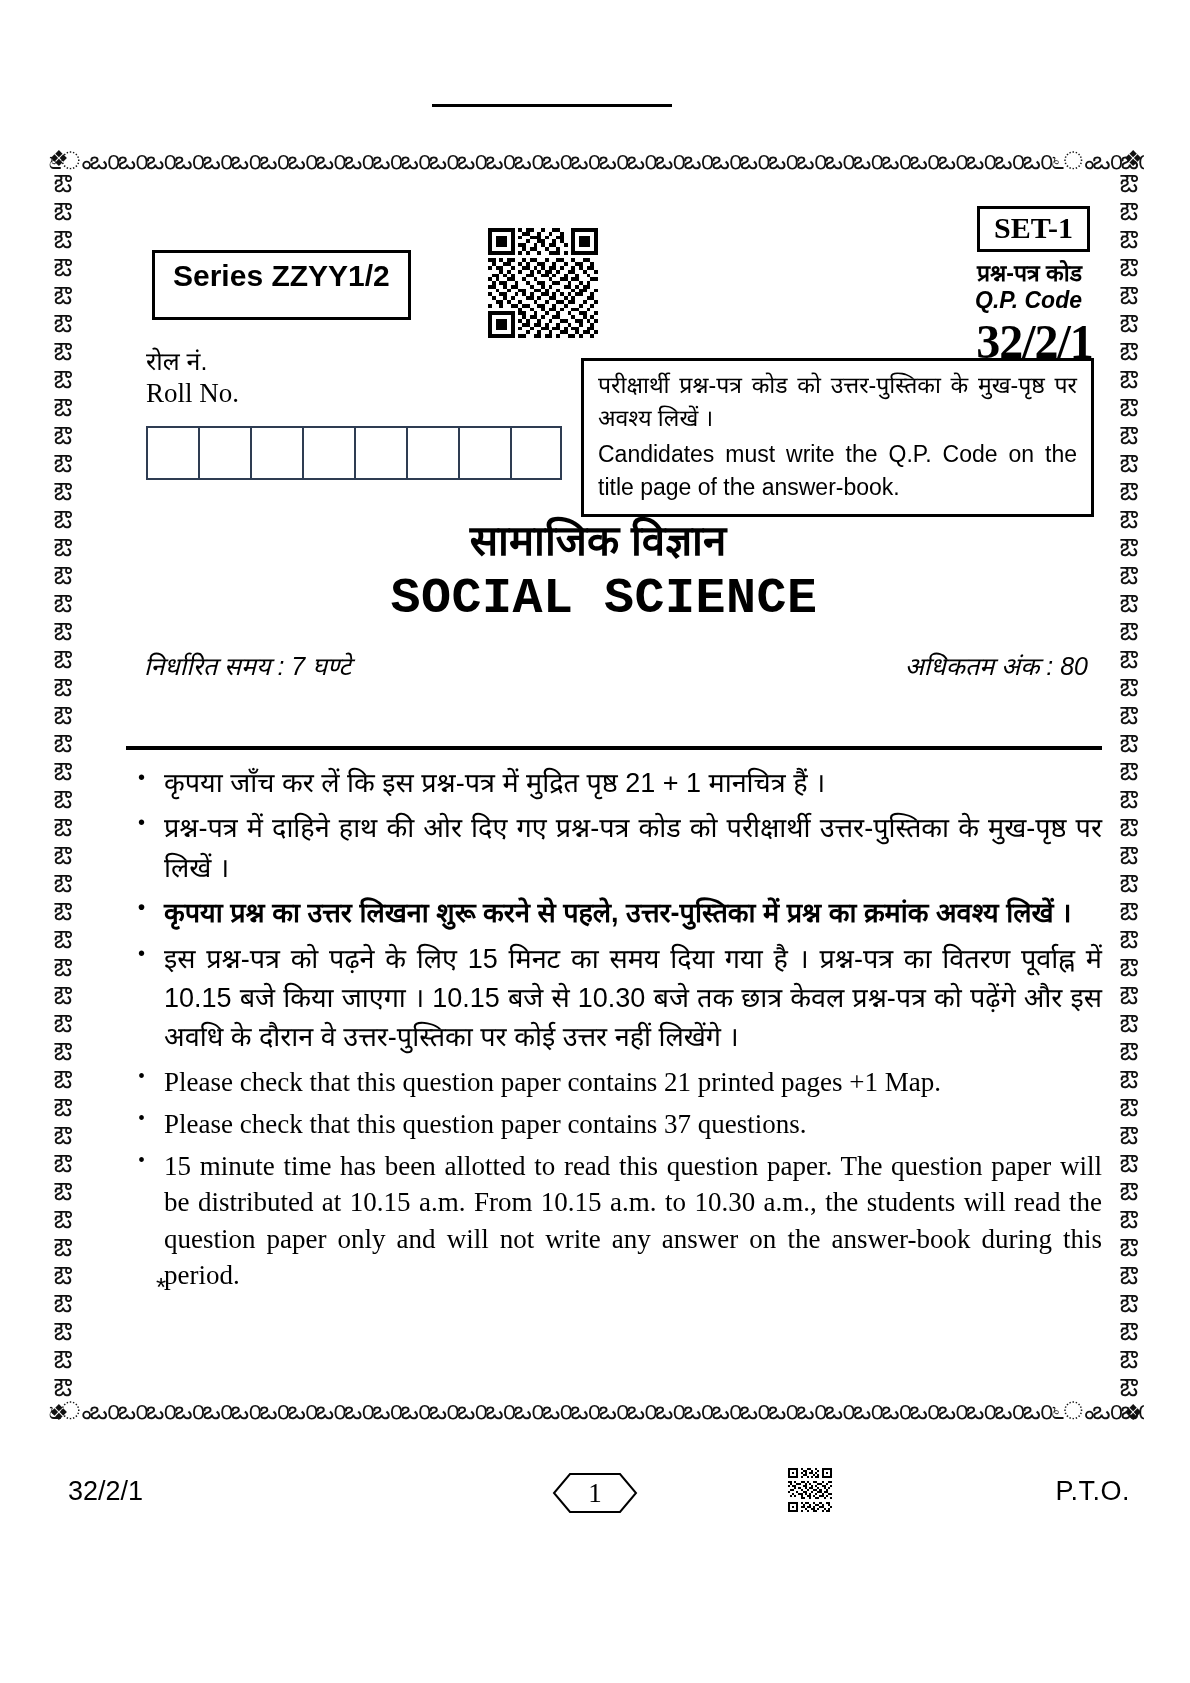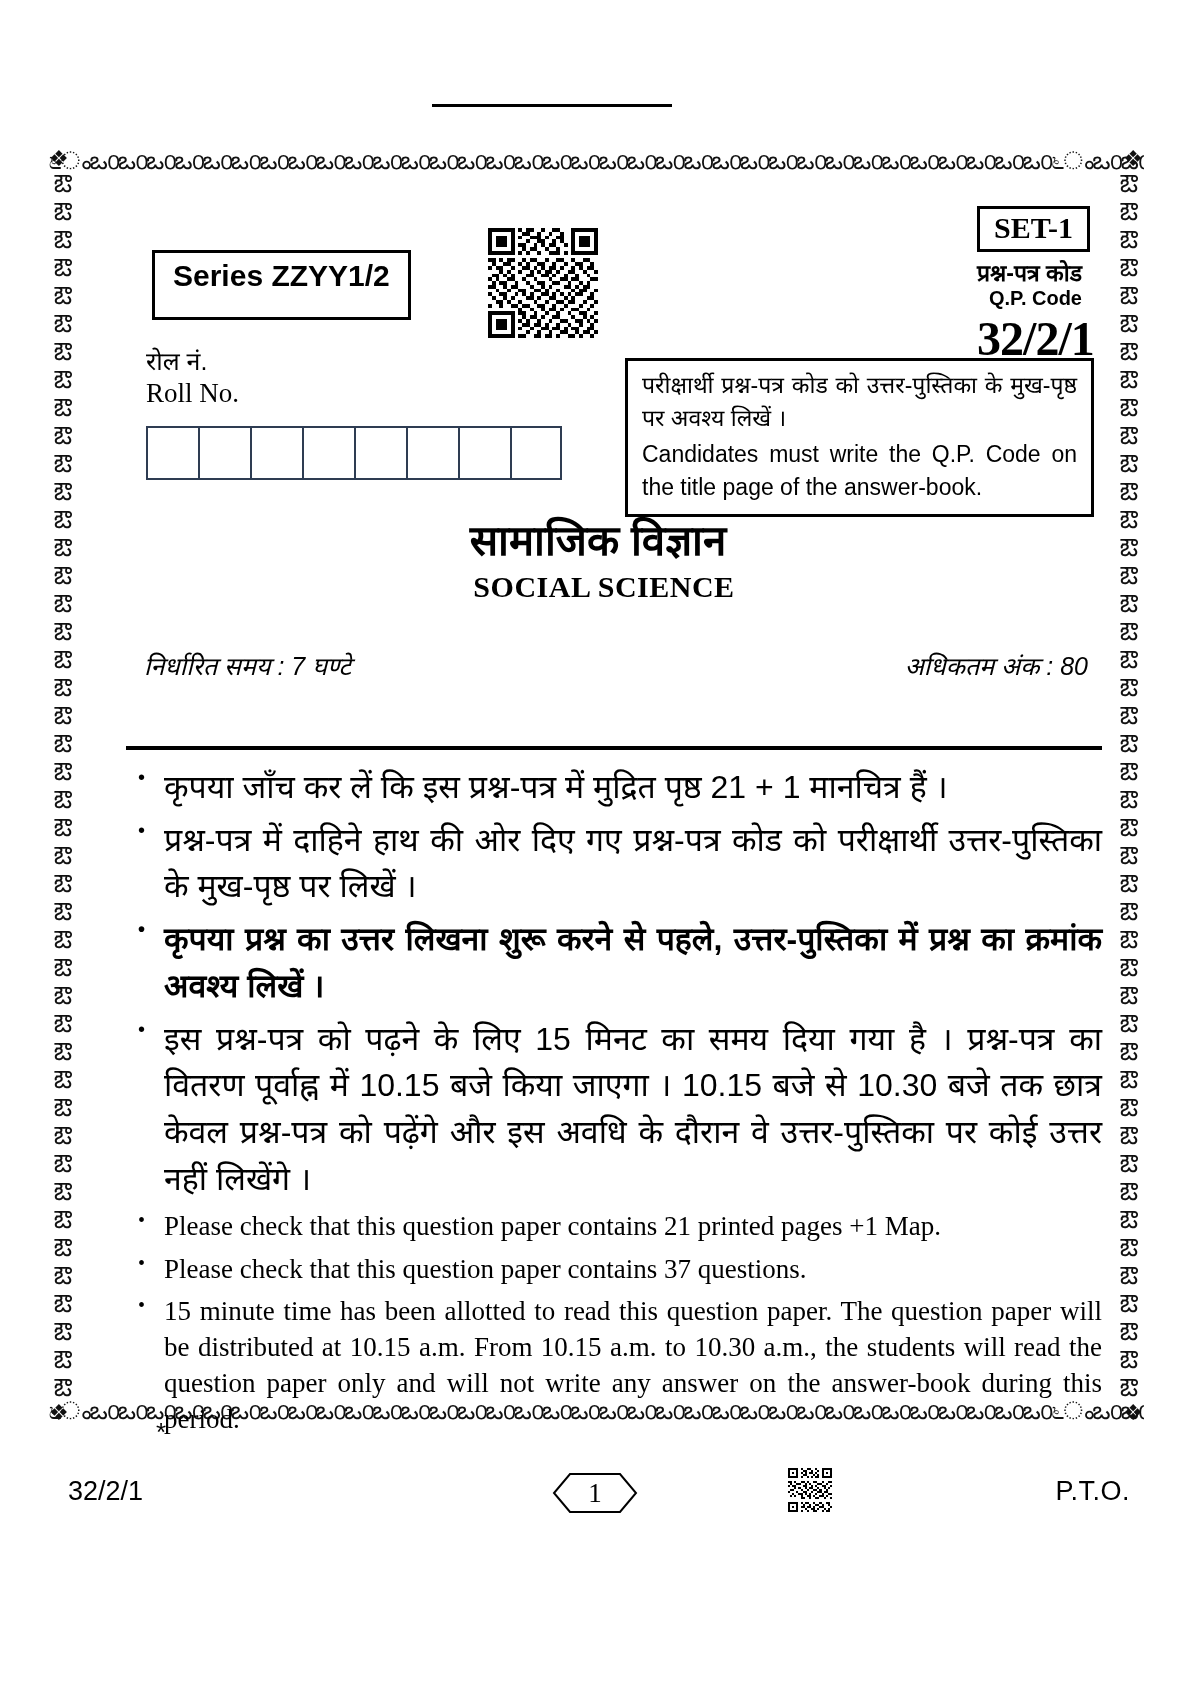--- a/index.html
+++ b/index.html
@@ -138,22 +138,23 @@
     line-height: 1.18;
     margin-right: 12px;
   }
   .qp-label-hi {
     font-family: "Liberation Sans", sans-serif;
     font-size: 23px;
     font-weight: bold;
   }
   .qp-label-en {
     font-family: "Liberation Sans", sans-serif;
-    font-size: 20px;
+    font-size: 23px;
     font-weight: bold;
+    font-style: italic;
   }
   .qp-code-value {
     font-family: "Liberation Serif", serif;
     font-weight: bold;
     font-size: 48px;
     letter-spacing: -1px;
   }
 
   
   .rollno-label {
@@ -181,21 +182,21 @@
     height: 54px;
     border: 2px solid #2e3c52;
     border-right: none;
     box-sizing: border-box;
   }
   .rollno-cell:last-child { border-right: 2px solid #2e3c52; }
 
   
   .notice-box {
     position: absolute;
-    left: 541px;
+    left: 497px;
     top: 180px;
     right: 14px;
     border: 3px solid #000;
     padding: 8px 14px 10px 14px;
     box-sizing: border-box;
   }
   .notice-hi {
     font-family: "Liberation Sans", sans-serif;
     font-size: 23px;
     line-height: 1.42;
@@ -218,23 +219,23 @@
     text-align: center;
     font-family: "Liberation Sans", sans-serif;
     font-weight: bold;
     font-size: 42px;
   }
   .subject-en {
     position: absolute;
     left: 16px; right: 0;
     top: 392px;
     text-align: center;
-    font-family: Liberation Serif, serif;
+    font-family: Liberation Mono, monospace;
     font-weight: bold;
-    font-size: 30px;
+    font-size: 50px;
     letter-spacing: 0.5px;
   }
 
   
   .meta-row {
     position: absolute;
     left: 60px;
     right: 20px;
     display: flex;
     justify-content: space-between;
@@ -279,21 +280,21 @@
   }
   ul.ins-list li::before {
     content: "\2022";
     position: absolute;
     left: 12px;
     top: -1px;
     font-size: 20px;
   }
   li.hi {
     font-family: "Liberation Sans", sans-serif;
-    font-size: 32px;
+    font-size: 27px;
     line-height: 1.46;
   }
   li.en {
     font-family: "Liberation Serif", serif;
     font-size: 27px;
     line-height: 1.34;
   }
   li.bold { font-weight: bold; }
   li.en.bold::before, li.hi.bold::before { font-weight: bold; }
 

